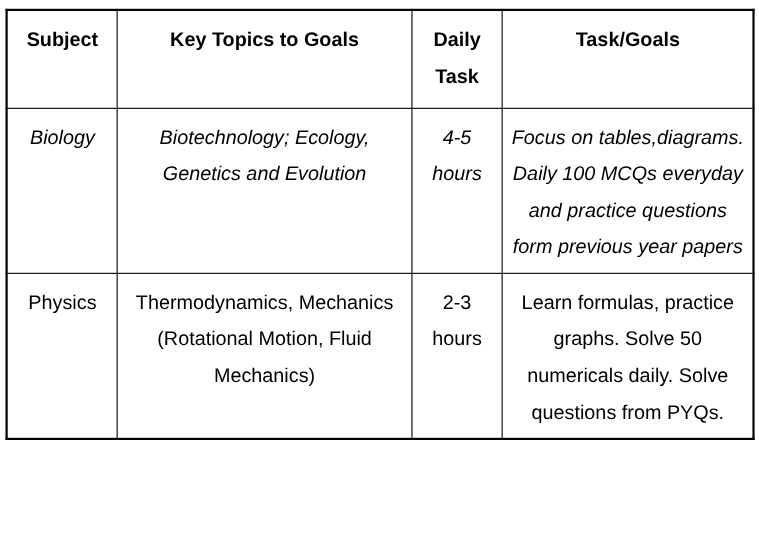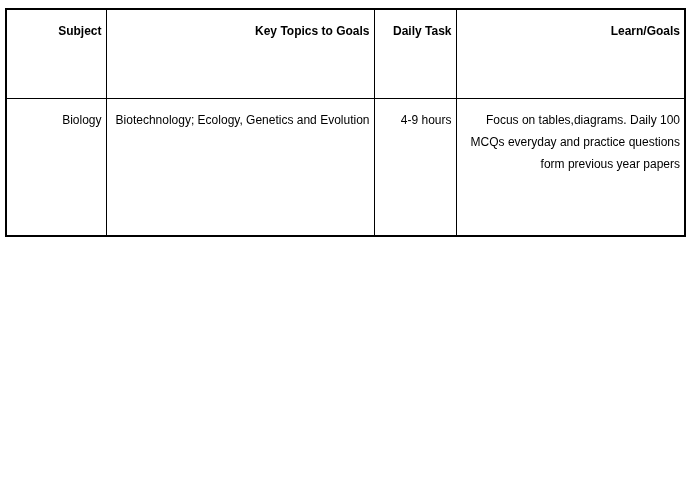--- a/index.html
+++ b/index.html
@@ -18,33 +18,33 @@
     position: absolute;
     left: 5px;
     top: 8px;
     width: 679px;
     border-collapse: collapse;
     table-layout: fixed;
     border: 2px solid #000000;
   }
   .study-table td, .study-table th {
     border: 1px solid #000000;
-    font-size: 12px;
+    font-size: 18px;
     line-height: 1.85;
     color: #000000;
     padding: 10px 4px 6px 5px;
     vertical-align: top;
-    text-align: right;
+    text-align: center;
     overflow: hidden;
   }
   .study-table th {
     font-weight: bold;
   }
   .row-header  { height: 89px; }
-  .row-body-1  { height: 138px; }
+  .row-body-1  { height: 138px; font-style: italic; }
   .row-body-2  { height: 133px; }
   .row-body-3  { height: 113px; }
   .cell-justify {
     text-align: justify;
   }
   .cell-hours {
     vertical-align: middle;
     padding-top: 0;
     padding-bottom: 0;
   }
@@ -61,24 +61,30 @@
     <col class="col-subject">
     <col class="col-topics">
     <col class="col-hours">
     <col class="col-task">
   </colgroup>
   <thead>
     <tr class="row-header">
       <th>Subject</th>
       <th>Key Topics to Goals</th>
       <th>Daily Task</th>
-      <th>Learn/Goals</th>
+      <th>Task/Goals</th>
     </tr>
   </thead>
   <tbody>
     <tr class="row-body-1">
       <td>Biology</td>
       <td class="cell-justify">Biotechnology; Ecology, Genetics and Evolution</td>
-      <td class="cell-hours">4-9 hours</td>
+      <td class="cell-hours">4-5 hours</td>
       <td class="cell-justify">Focus on tables,diagrams. Daily 100 MCQs everyday and practice questions form previous year papers</td>
+    </tr>
+    <tr class="row-body-2">
+      <td>Physics</td>
+      <td class="cell-justify">Thermodynamics, Mechanics (Rotational Motion, Fluid Mechanics)</td>
+      <td class="cell-hours">2-3 hours</td>
+      <td class="cell-justify">Learn formulas, practice graphs. Solve 50 numericals daily. Solve questions from PYQs.</td>
     </tr>
   </tbody>
 </table>
 
 </body></html>

